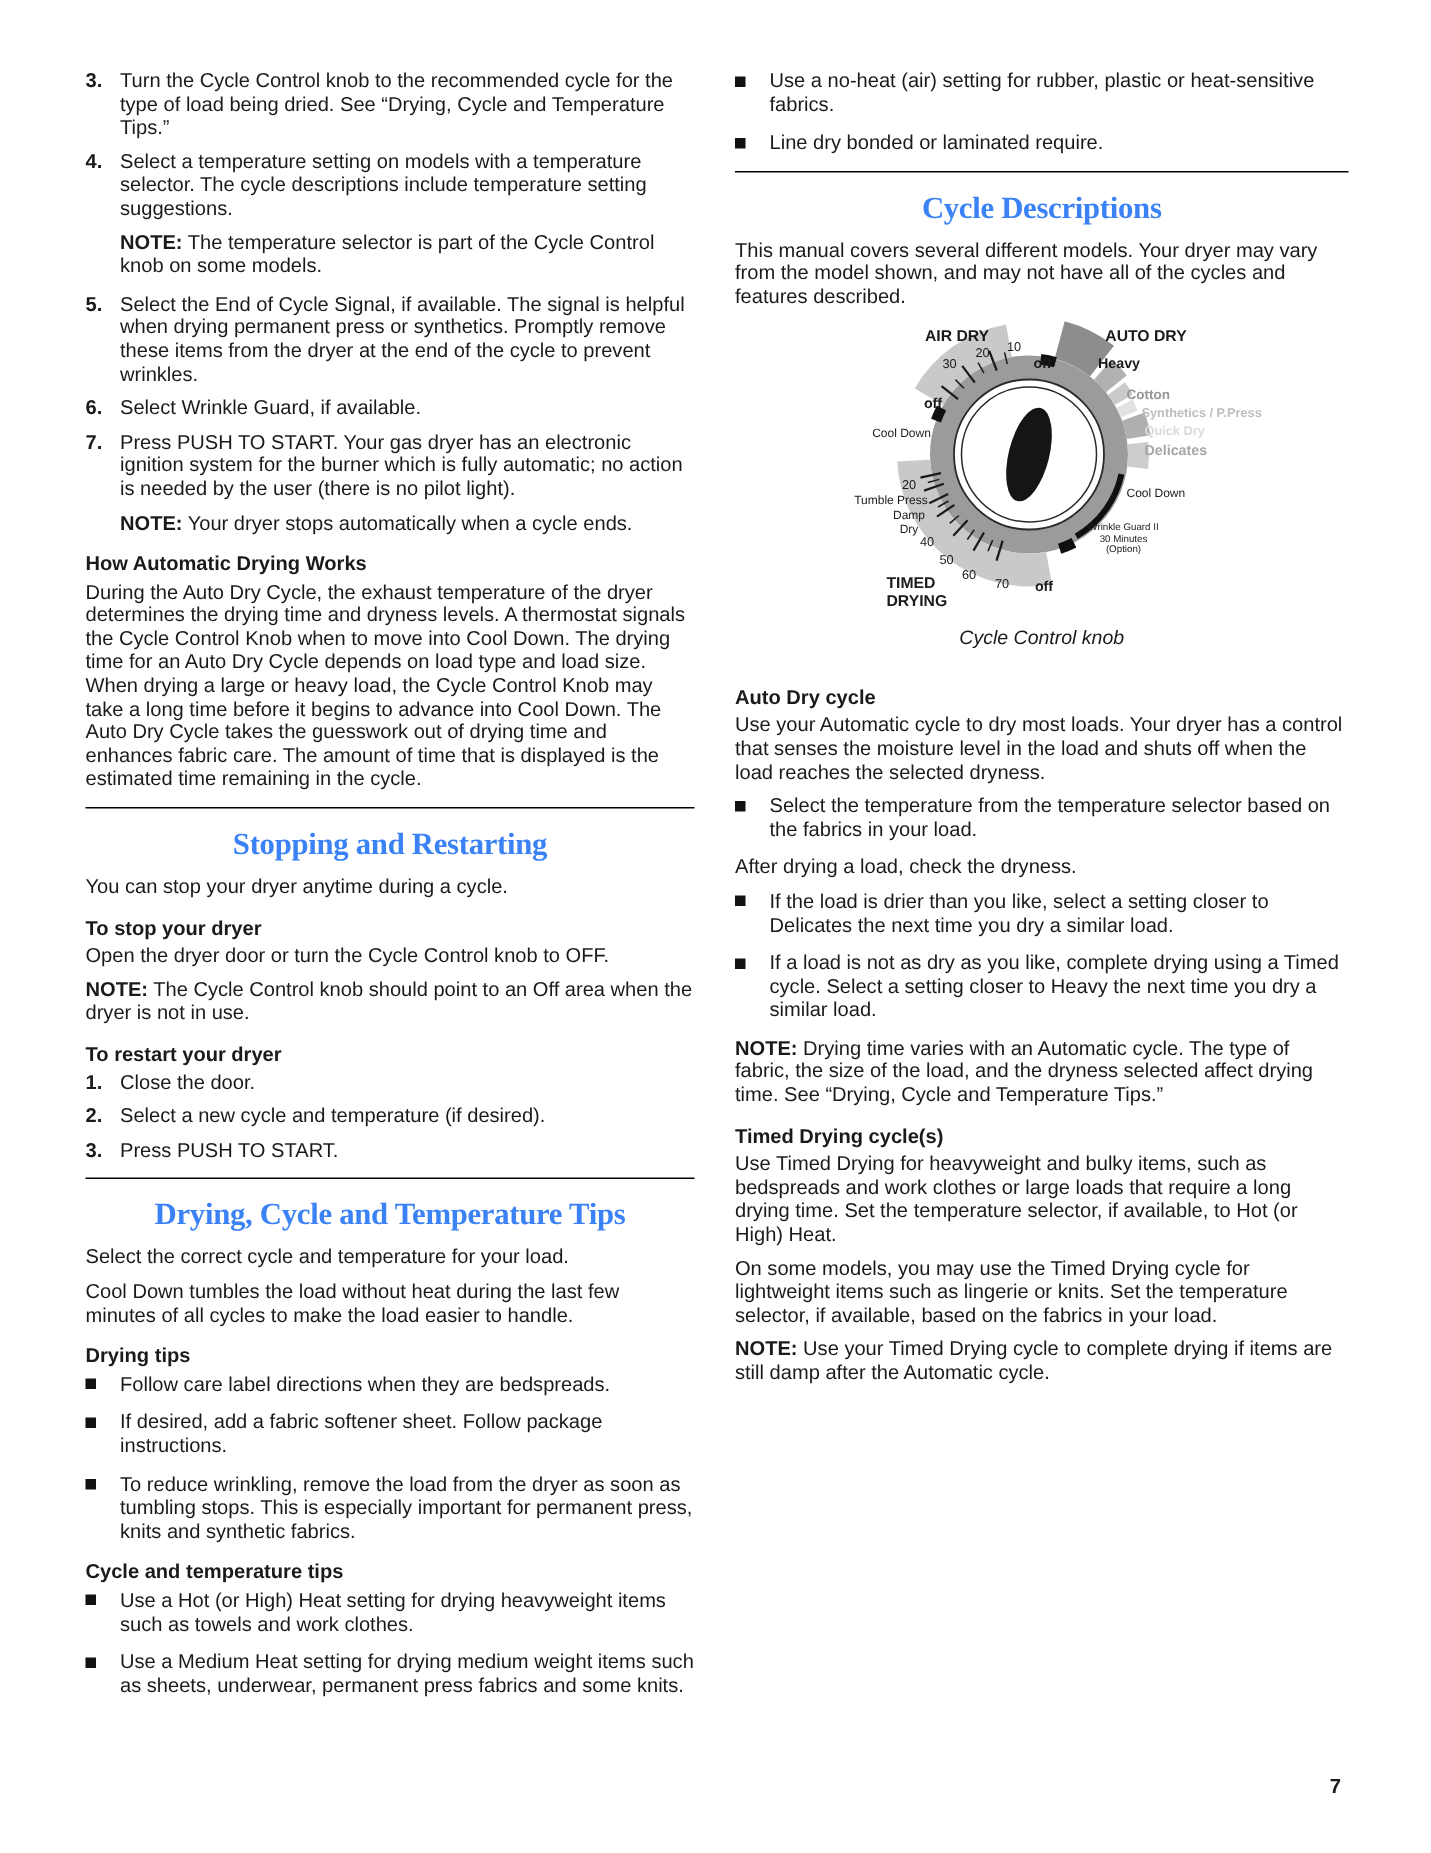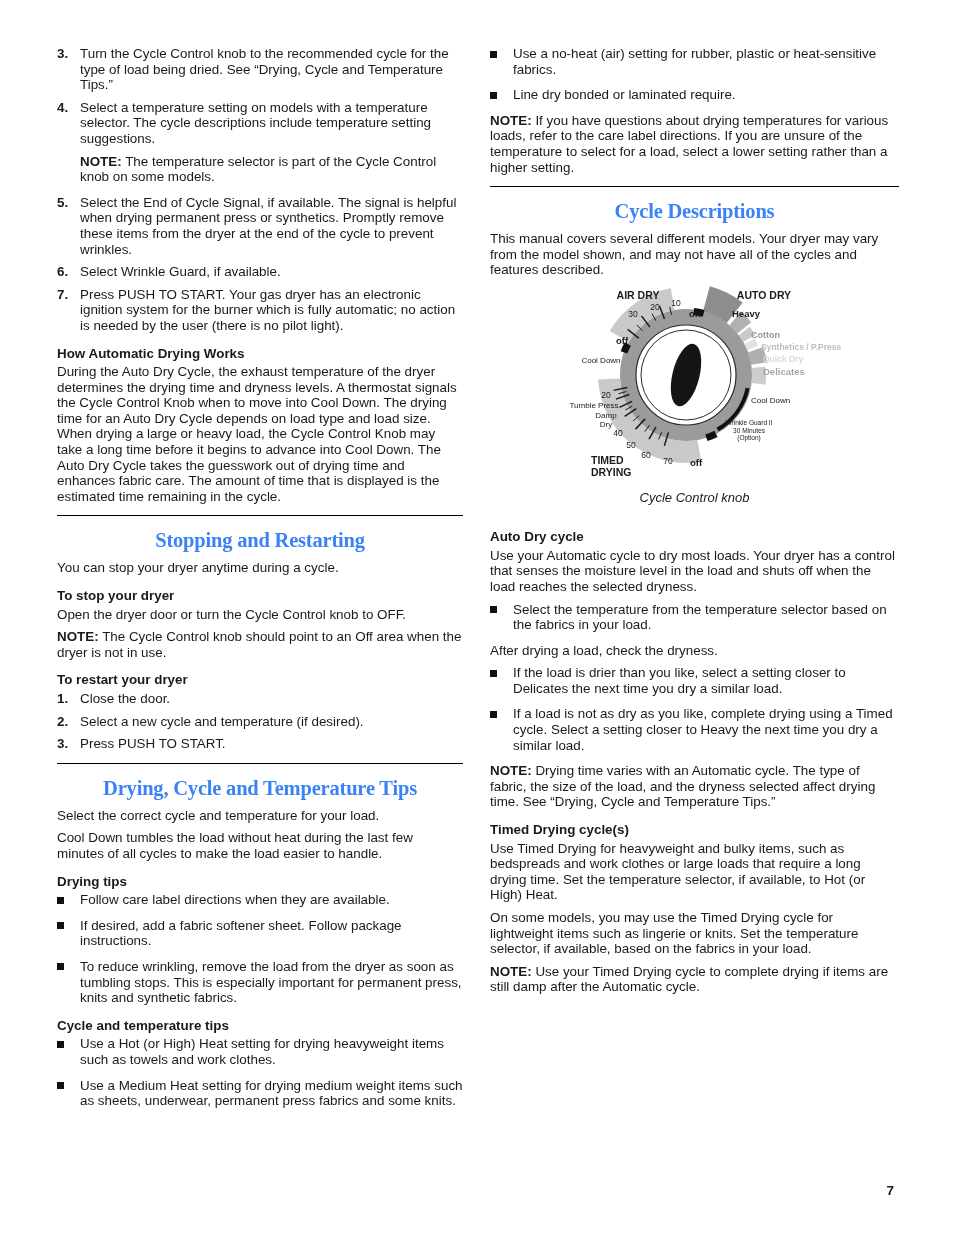--- a/index.html
+++ b/index.html
@@ -47,20 +47,21 @@
       <span>Select the End of Cycle Signal, if available. The signal is helpful when drying permanent press or synthetics. Promptly remove these items from the dryer at the end of the cycle to prevent wrinkles.</span>
     </div>
     <div class="li">
       <span class="n">6.</span>
       <span>Select Wrinkle Guard, if available.</span>
     </div>
     <div class="li">
       <span class="n">7.</span>
       <span>Press PUSH TO START. Your gas dryer has an electronic ignition system for the burner which is fully automatic; no action is needed by the user (there is no pilot light).</span>
     </div>
+    <p class="note ind"><span class="b">NOTE:</span> <span>Your dryer stops automatically when a cycle ends.</span></p>
 
     <h4>How Automatic Drying Works</h4>
     <p>During the Auto Dry Cycle, the exhaust temperature of the dryer determines the drying time and dryness levels. A thermostat signals the Cycle Control Knob when to move into Cool Down. The drying time for an Auto Dry Cycle depends on load type and load size. When drying a large or heavy load, the Cycle Control Knob may take a long time before it begins to advance into Cool Down. The Auto Dry Cycle takes the guesswork out of drying time and enhances fabric care. The amount of time that is displayed is the estimated time remaining in the cycle.</p>
 
     <hr>
 
     <div class="sect">Stopping and Restarting</div>
     <p>You can stop your dryer anytime during a cycle.</p>
     <h4>To stop your dryer</h4>
     <p>Open the dryer door or turn the Cycle Control knob to OFF.</p>
@@ -80,21 +81,21 @@
     </div>
 
     <hr>
 
     <div class="sect">Drying, Cycle and Temperature Tips</div>
     <p>Select the correct cycle and temperature for your load.</p>
     <p>Cool Down tumbles the load without heat during the last few minutes of all cycles to make the load easier to handle.</p>
     <h4>Drying tips</h4>
     <div class="bl">
         <span class="sq"></span>
-        <span>Follow care label directions when they are available.</span>
+        <span>Follow care label directions when they are bedspreads.</span>
       </div>
     <div class="bl">
         <span class="sq"></span>
         <span>If desired, add a fabric softener sheet. Follow package instructions.</span>
       </div>
     <div class="bl">
         <span class="sq"></span>
         <span>To reduce wrinkling, remove the load from the dryer as soon as tumbling stops. This is especially important for permanent press, knits and synthetic fabrics.</span>
       </div>
     <h4>Cycle and temperature tips</h4>
@@ -111,21 +112,20 @@
   <div class="col right">
 
     <div class="bl">
         <span class="sq"></span>
         <span>Use a no-heat (air) setting for rubber, plastic or heat-sensitive fabrics.</span>
       </div>
     <div class="bl">
         <span class="sq"></span>
         <span>Line dry bonded or laminated require.</span>
       </div>
-    <p class="note"><span class="b">NOTE:</span> <span>If you have questions about drying temperatures for various loads, refer to the care label directions. If you are unsure of the temperature to select for a load, select a lower setting rather than a higher setting.</span></p>
 
     <hr>
 
     <div class="sect">Cycle Descriptions</div>
     <p>This manual covers several different models. Your dryer may vary from the model shown, and may not have all of the cycles and features described.</p>
 
     <div class="knobwrap">
       <svg id="knob" width="340" height="196" viewBox="0 0 340 196">
         <circle cx="130" cy="89" r="58" fill="none" stroke="#9b9b9b" stroke-width="16"></circle>
         <g id="knob-arcs">

